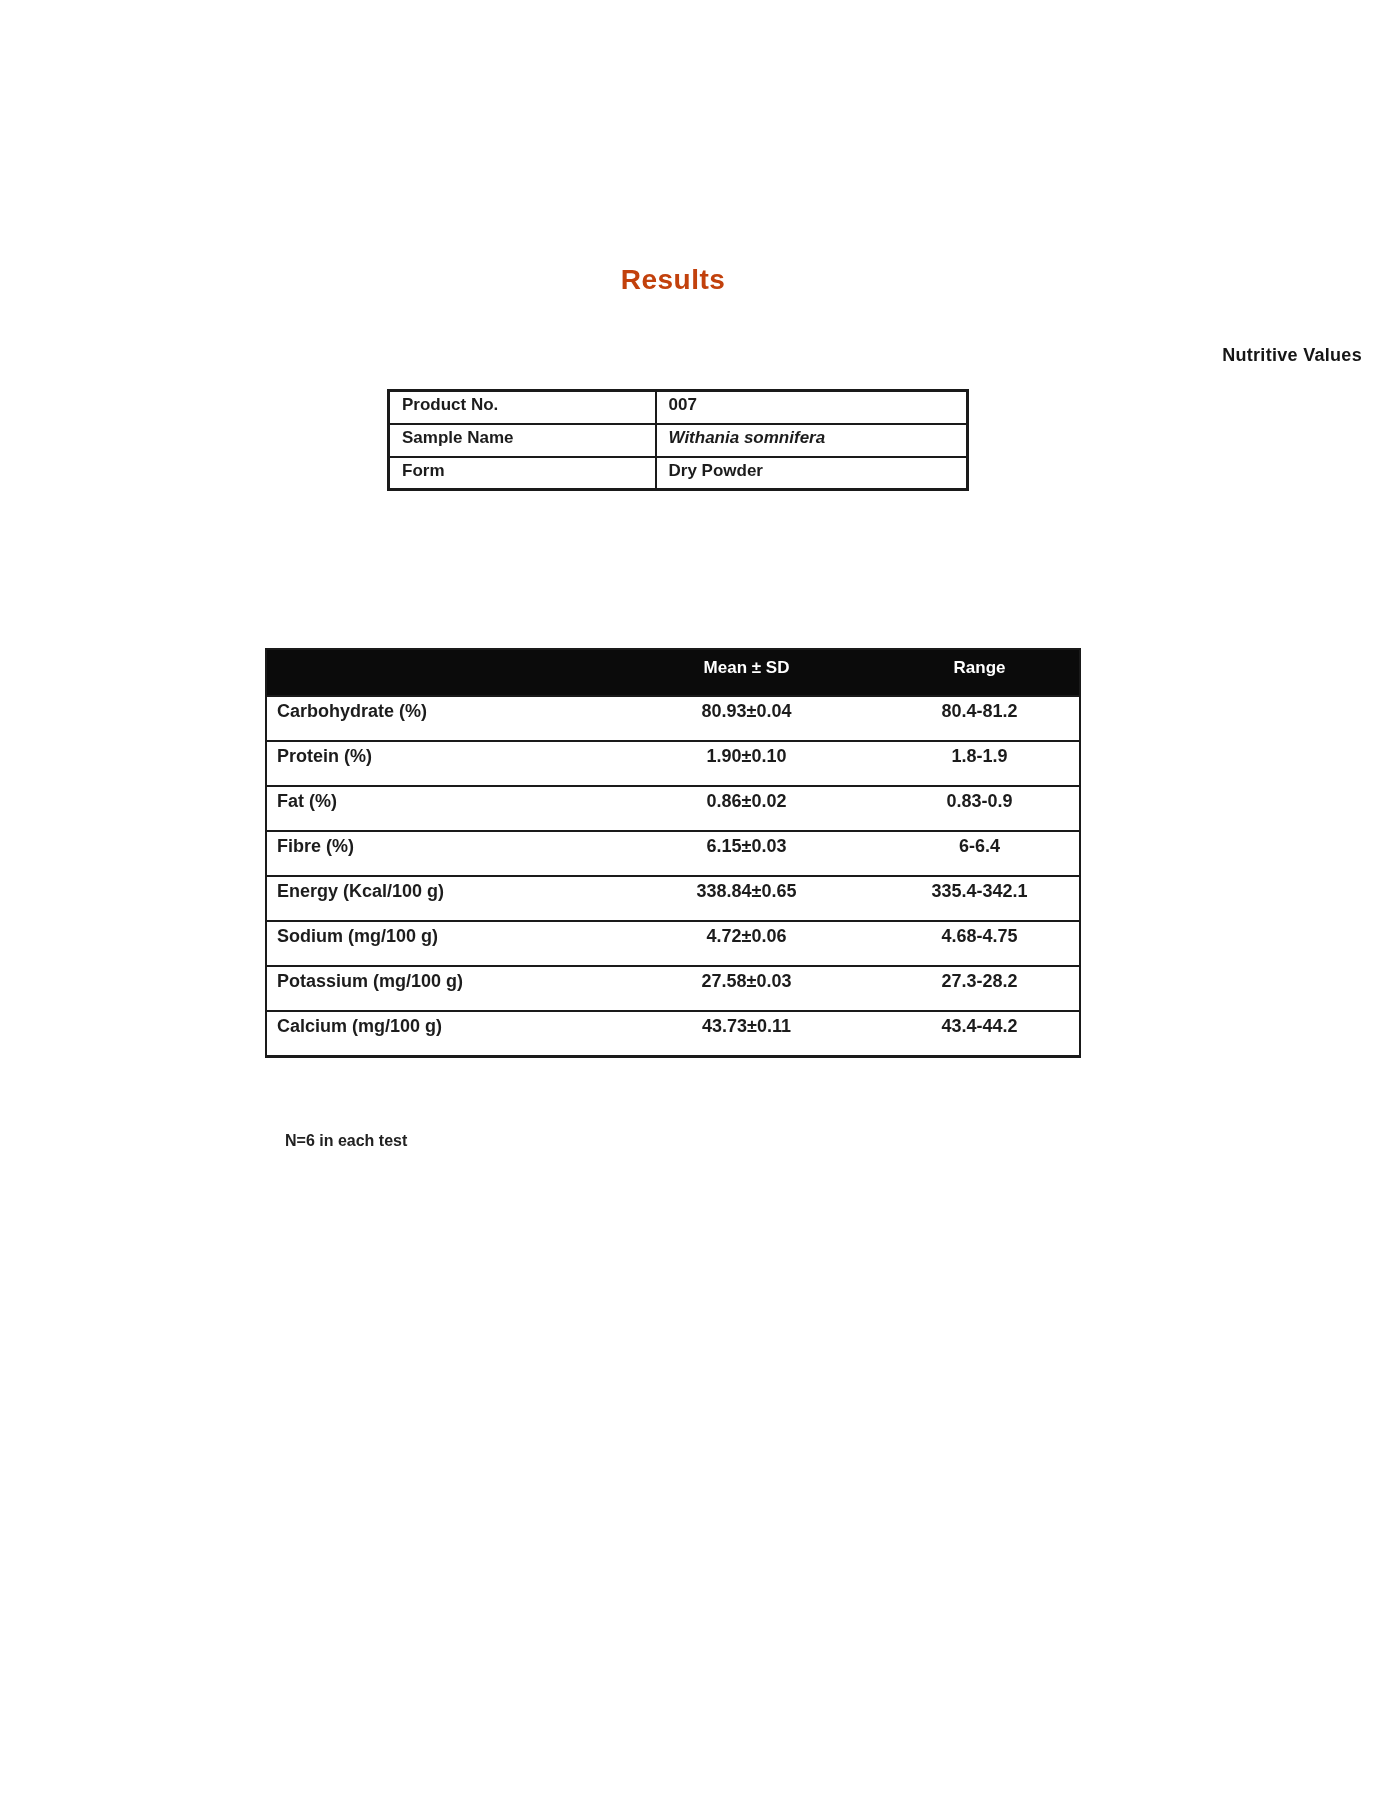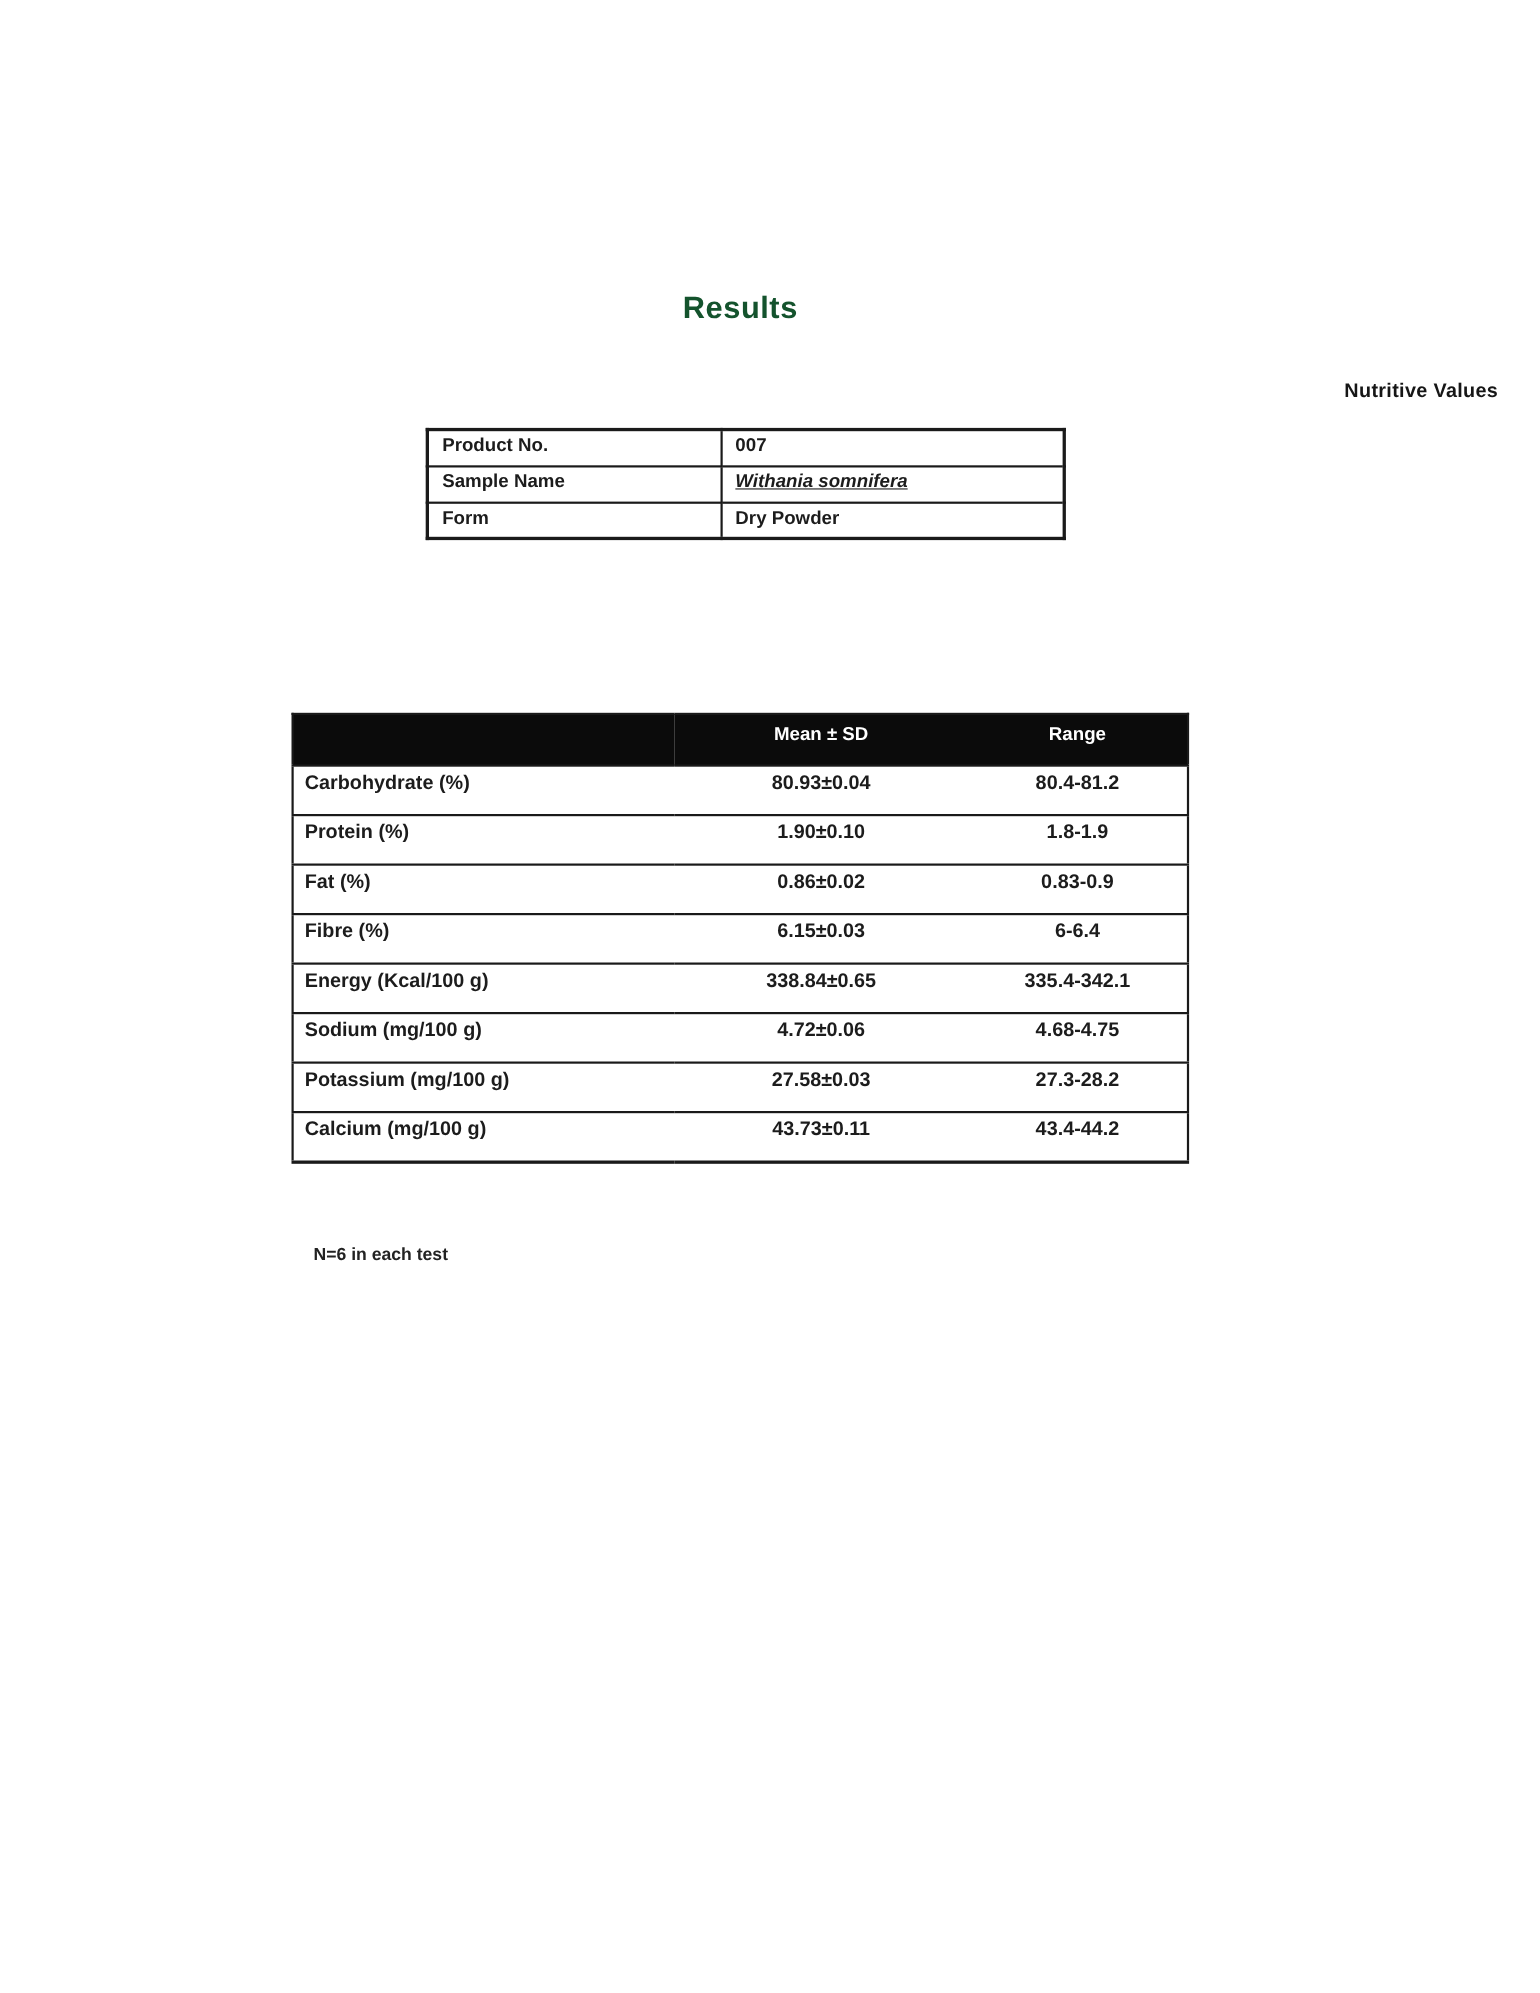--- a/index.html
+++ b/index.html
@@ -17,21 +17,21 @@
     font-family:"Liberation Sans", sans-serif;
     color:var(--text);
     position:relative;
     overflow:hidden;
   }
   .page{position:absolute;inset:0;}
 
   .title{
     position:absolute;left:0;top:264px;width:1346px;
     margin:0;text-align:center;
-    font-size:28px;font-weight:bold;color:#14532d;
+    font-size:28px;font-weight:bold;color:#c2410c;
     letter-spacing:0.5px;
   }
   .subtitle{
     position:absolute;left:0;top:329px;width:1346px;
     margin:16px;text-align:right;
     font-size:18px;font-weight:bold;color:#161616;
     letter-spacing:0.3px;
   }
 
   
@@ -43,21 +43,21 @@
   .product-table td{
     border:2px solid var(--border);
     height:33px;
     font-size:17px;font-weight:bold;
     padding:2px 12px 6px 12px;
     vertical-align:middle;
     white-space:nowrap;overflow:hidden;
   }
   .product-table td.plabel{width:267px;}
   .product-table td.pvalue{width:312px;}
-  .product-table td.italic{font-style:italic;text-decoration:underline;}
+  .product-table td.italic{font-style:italic;}
 
   
   .nutritive-table{
     position:absolute;left:265px;top:648px;width:814px;
     border:2px solid var(--border);
     border-bottom-width:3px;
   }
   .nutritive-table th{
     background:var(--header-bg);
     color:var(--header-text);

